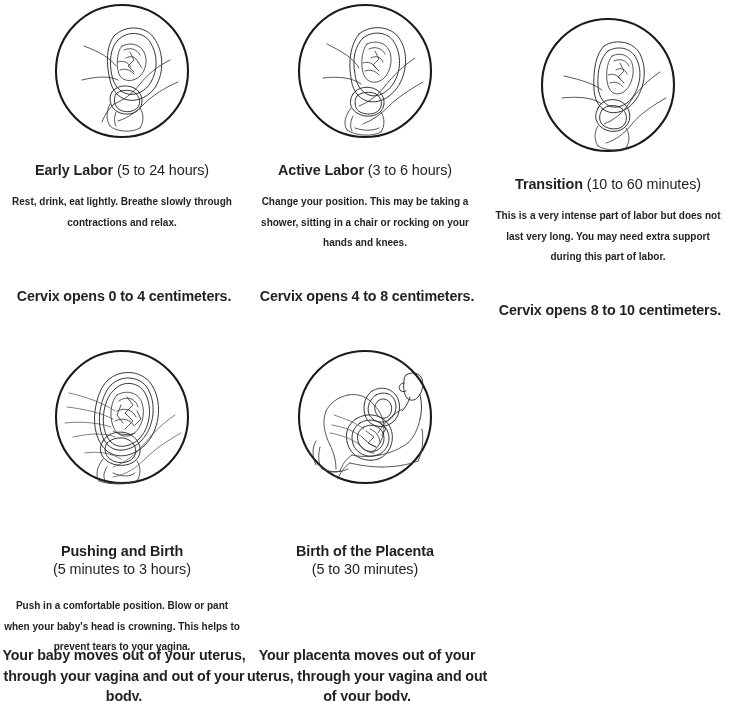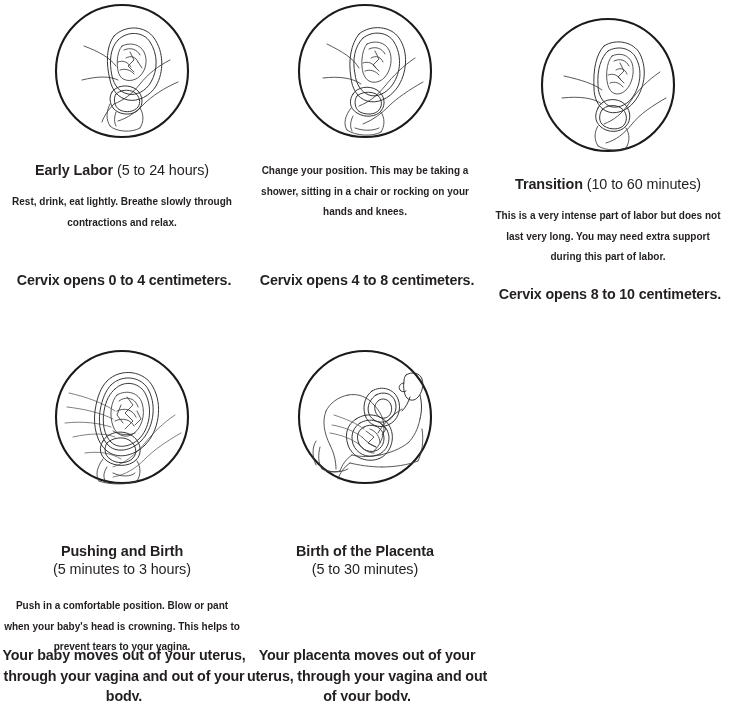--- a/index.html
+++ b/index.html
@@ -72,21 +72,21 @@
 
   .stage-cervix {
     font-size: 14.3px;
     line-height: 20px;
     font-weight: bold;
     margin: 0;
     padding: 0 2px;
     position: absolute;
     width: 244px;
     left: 0;
-    top: 270px;
+    top: 286px;
     letter-spacing: -0.15px;
   }
   .stage-outcome {
     font-size: 14.3px;
     line-height: 20.5px;
     font-weight: bold;
     margin: 0;
     padding: 0 2px;
     position: absolute;
     width: 244px;
@@ -204,20 +204,24 @@
         </g>
         <g class="fig">
           <path d="M56 108 C50 116 48 124 52 130"></path>
           <path d="M86 112 C90 118 90 126 86 132"></path>
           <path d="M52 130 C60 136 78 137 86 132"></path>
           <path d="M58 116 C55 122 55 127 57 131"></path>
           <path d="M60 128 C68 131 78 131 84 128"></path>
         </g>
       </svg>
     </div>
+    <p class="stage-title">
+      <span class="name">Active Labor</span>
+      <span class="dur">(3 to 6 hours)</span>
+    </p>
     <p class="stage-body">Change your position. This may be taking a shower, sitting in a chair or rocking on your hands and knees.</p>
     <p class="stage-cervix">Cervix opens 4 to 8 centimeters.</p>
   </div>
 
   <div class="stage stage-r1 col3">
     <div class="illus-wrap">
       <svg class="illus" width="140" height="142" viewBox="0 0 140 142">
         <circle class="outer-ring" cx="70" cy="71" r="66"></circle>
         <g class="fig">
           <path d="M26 62 C44 66 56 70 64 76"></path>

